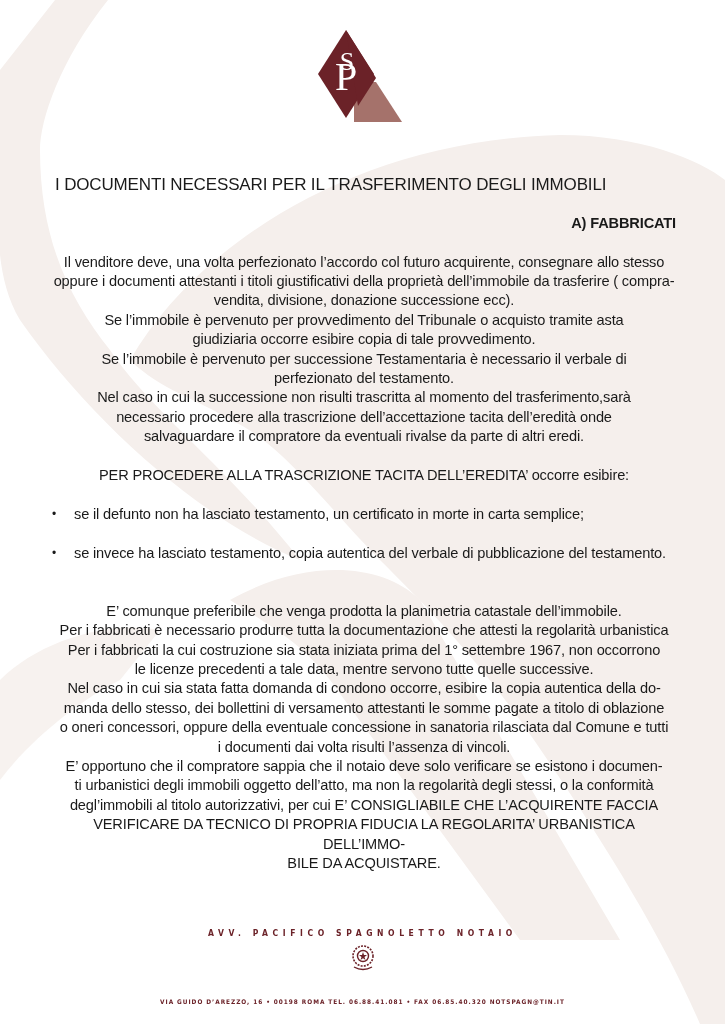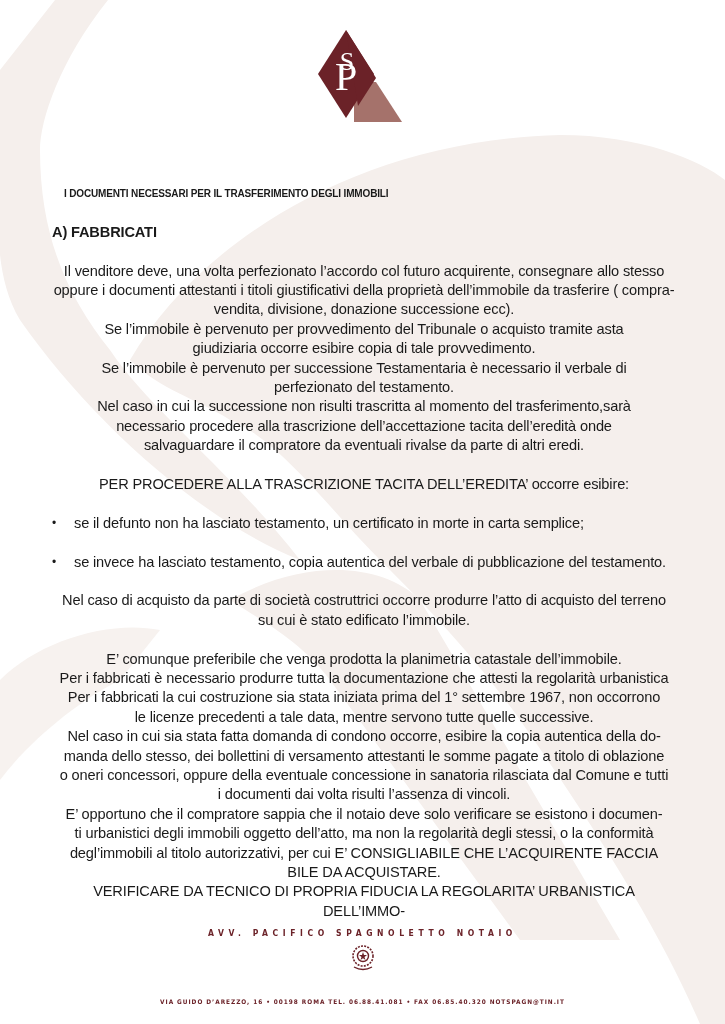--- a/index.html
+++ b/index.html
@@ -34,30 +34,31 @@
       position: absolute;
       left: 52px;
       top: 172px;
       width: 624px;
       z-index: 2;
       font-size: 14.6px;
       line-height: 19.4px;
       letter-spacing: -0.15px;
     }
     .heading {
-      font-weight: bold;
-      font-size: 10px;
-      margin: 12px;
+      font-weight: normal;
+      font-size: 17px;
+      margin: 3px;
       height: 19.4px;
     }
     .subheading {
       font-weight: bold;
       font-size: 14.6px;
       margin: 19.4px 0 0 0;
       height: 19.4px;
+      text-align: right;
     }
     .para { margin: 0; text-align: center; }
     .gap { height: 19.4px; }
     .bullet-row {
       display: flex;
       align-items: flex-start;
     }
     .bullet-dot {
       width: 22px;
       flex: 0 0 22px;
@@ -147,40 +148,36 @@
       <span class="bullet-dot">•</span>
       <span>se il defunto non ha lasciato testamento, un certificato in morte in carta semplice;</span>
     </div>
     <div class="gap"></div>
     <div class="bullet-row">
       <span class="bullet-dot">•</span>
       <span>se invece ha lasciato testamento, copia autentica del verbale di pubblicazione del testamento.</span>
     </div>
 
     <div class="gap"></div>
-    <div>
-      <div class="para">Nel caso di acquisto da parte di società costruttrici occorre produrre l’atto di acquisto del terreno</div>
-      <div class="para">su cui è stato edificato l’immobile.</div>
-    </div>
 
     <div class="gap"></div>
     <div>
       <div class="para">E’ comunque preferibile che venga prodotta la planimetria catastale dell’immobile.</div>
       <div class="para">Per i fabbricati è necessario produrre tutta la documentazione che attesti la regolarità urbanistica</div>
       <div class="para">Per i fabbricati la cui costruzione sia stata iniziata prima del 1° settembre 1967, non occorrono</div>
       <div class="para">le licenze precedenti a tale data, mentre servono tutte quelle successive.</div>
       <div class="para">Nel caso in cui sia stata fatta domanda di condono occorre, esibire la copia autentica della do-</div>
       <div class="para">manda dello stesso, dei bollettini di versamento attestanti le somme pagate a titolo di oblazione</div>
       <div class="para">o oneri concessori, oppure della eventuale concessione in sanatoria rilasciata dal Comune e tutti</div>
       <div class="para">i documenti dai volta risulti l’assenza di vincoli.</div>
       <div class="para">E’ opportuno che il compratore sappia che il notaio deve solo verificare se esistono i documen-</div>
       <div class="para">ti urbanistici degli immobili oggetto dell’atto, ma non la regolarità degli stessi, o la conformità</div>
       <div class="para">degl’immobili al titolo autorizzativi, per cui E’ CONSIGLIABILE CHE L’ACQUIRENTE FACCIA</div>
+      <div class="para">VERIFICARE DA TECNICO DI PROPRIA FIDUCIA LA REGOLARITA’ URBANISTICA DELL’IMMO-</div>
       <div class="para">BILE DA ACQUISTARE.</div>
-      <div class="para">VERIFICARE DA TECNICO DI PROPRIA FIDUCIA LA REGOLARITA’ URBANISTICA DELL’IMMO-</div>
     </div>
   </div>
 
   <svg class="emblem" viewBox="0 0 30 30" xmlns="http://www.w3.org/2000/svg">
     <circle cx="15" cy="13" r="10" fill="none" stroke="#6b2228" stroke-width="1.6" stroke-dasharray="2 1.2"></circle>
     <circle cx="15" cy="13" r="5.5" fill="none" stroke="#6b2228" stroke-width="1.4"></circle>
     <polygon points="15,9 16,12 19,12 16.5,14 17.5,17 15,15.2 12.5,17 13.5,14 11,12 14,12" fill="#6b2228"></polygon>
     <path d="M6 24 Q15 29 24 24" fill="none" stroke="#6b2228" stroke-width="1.4"></path>
   </svg>
 

